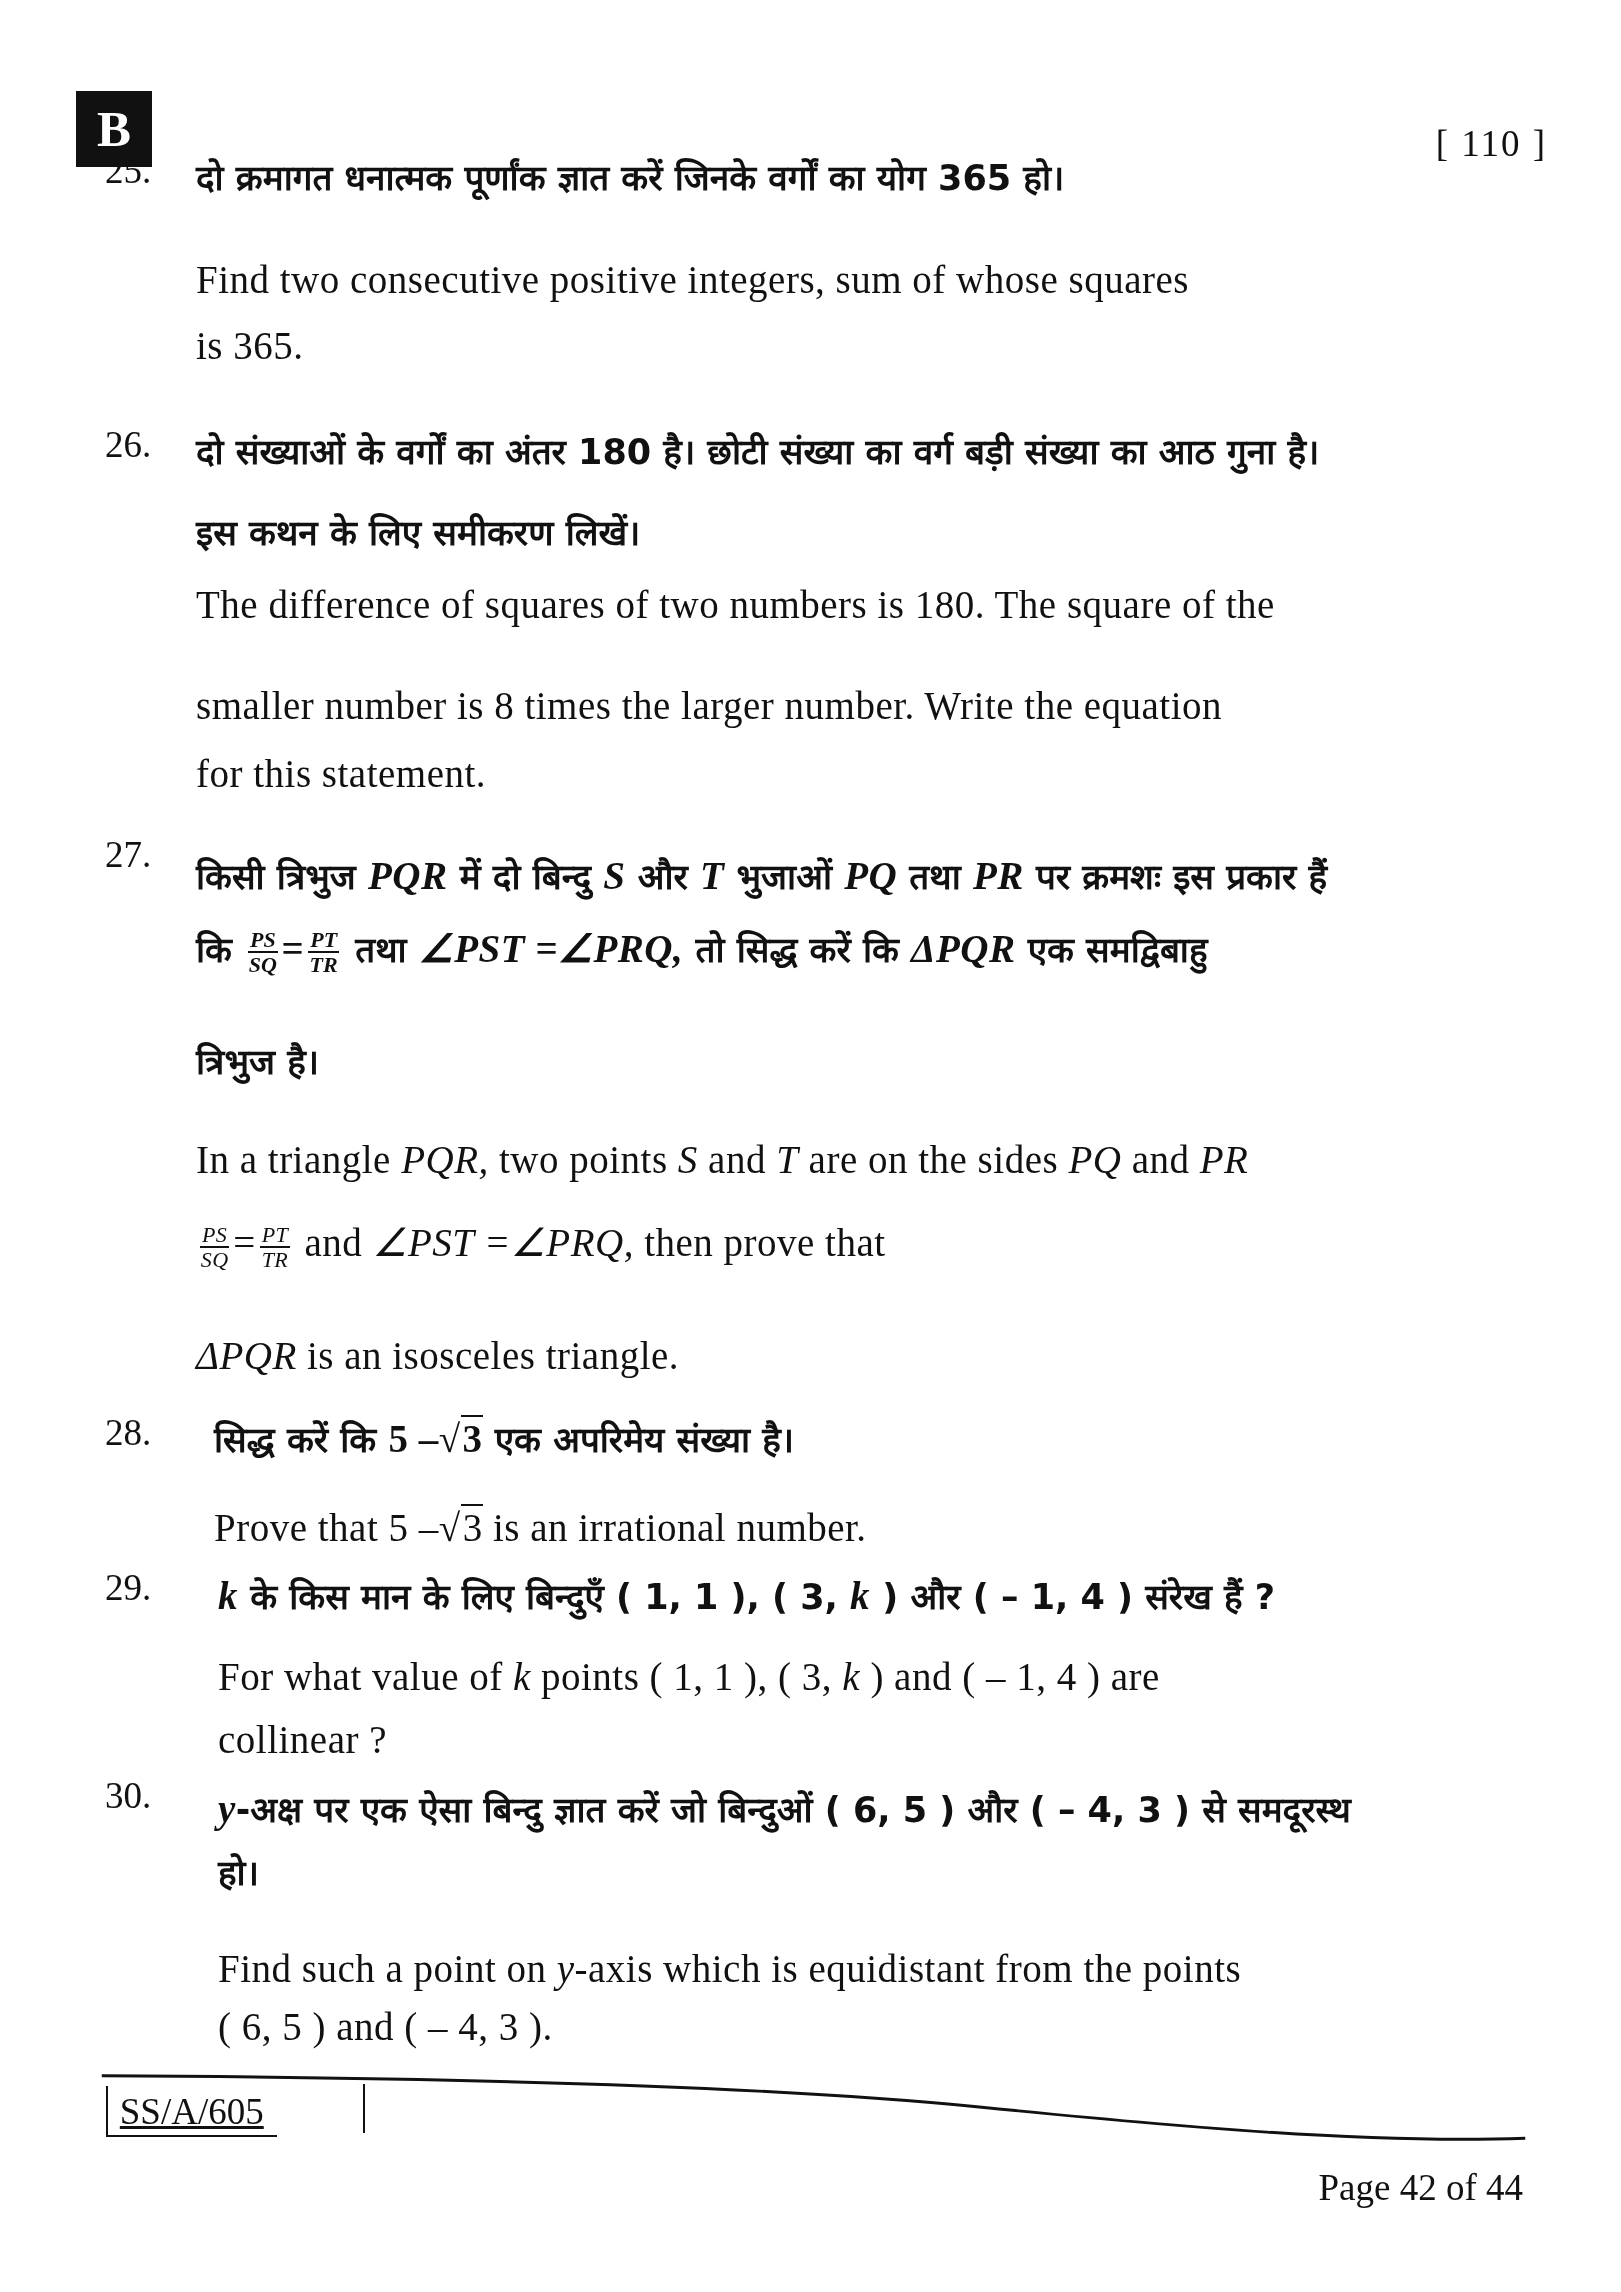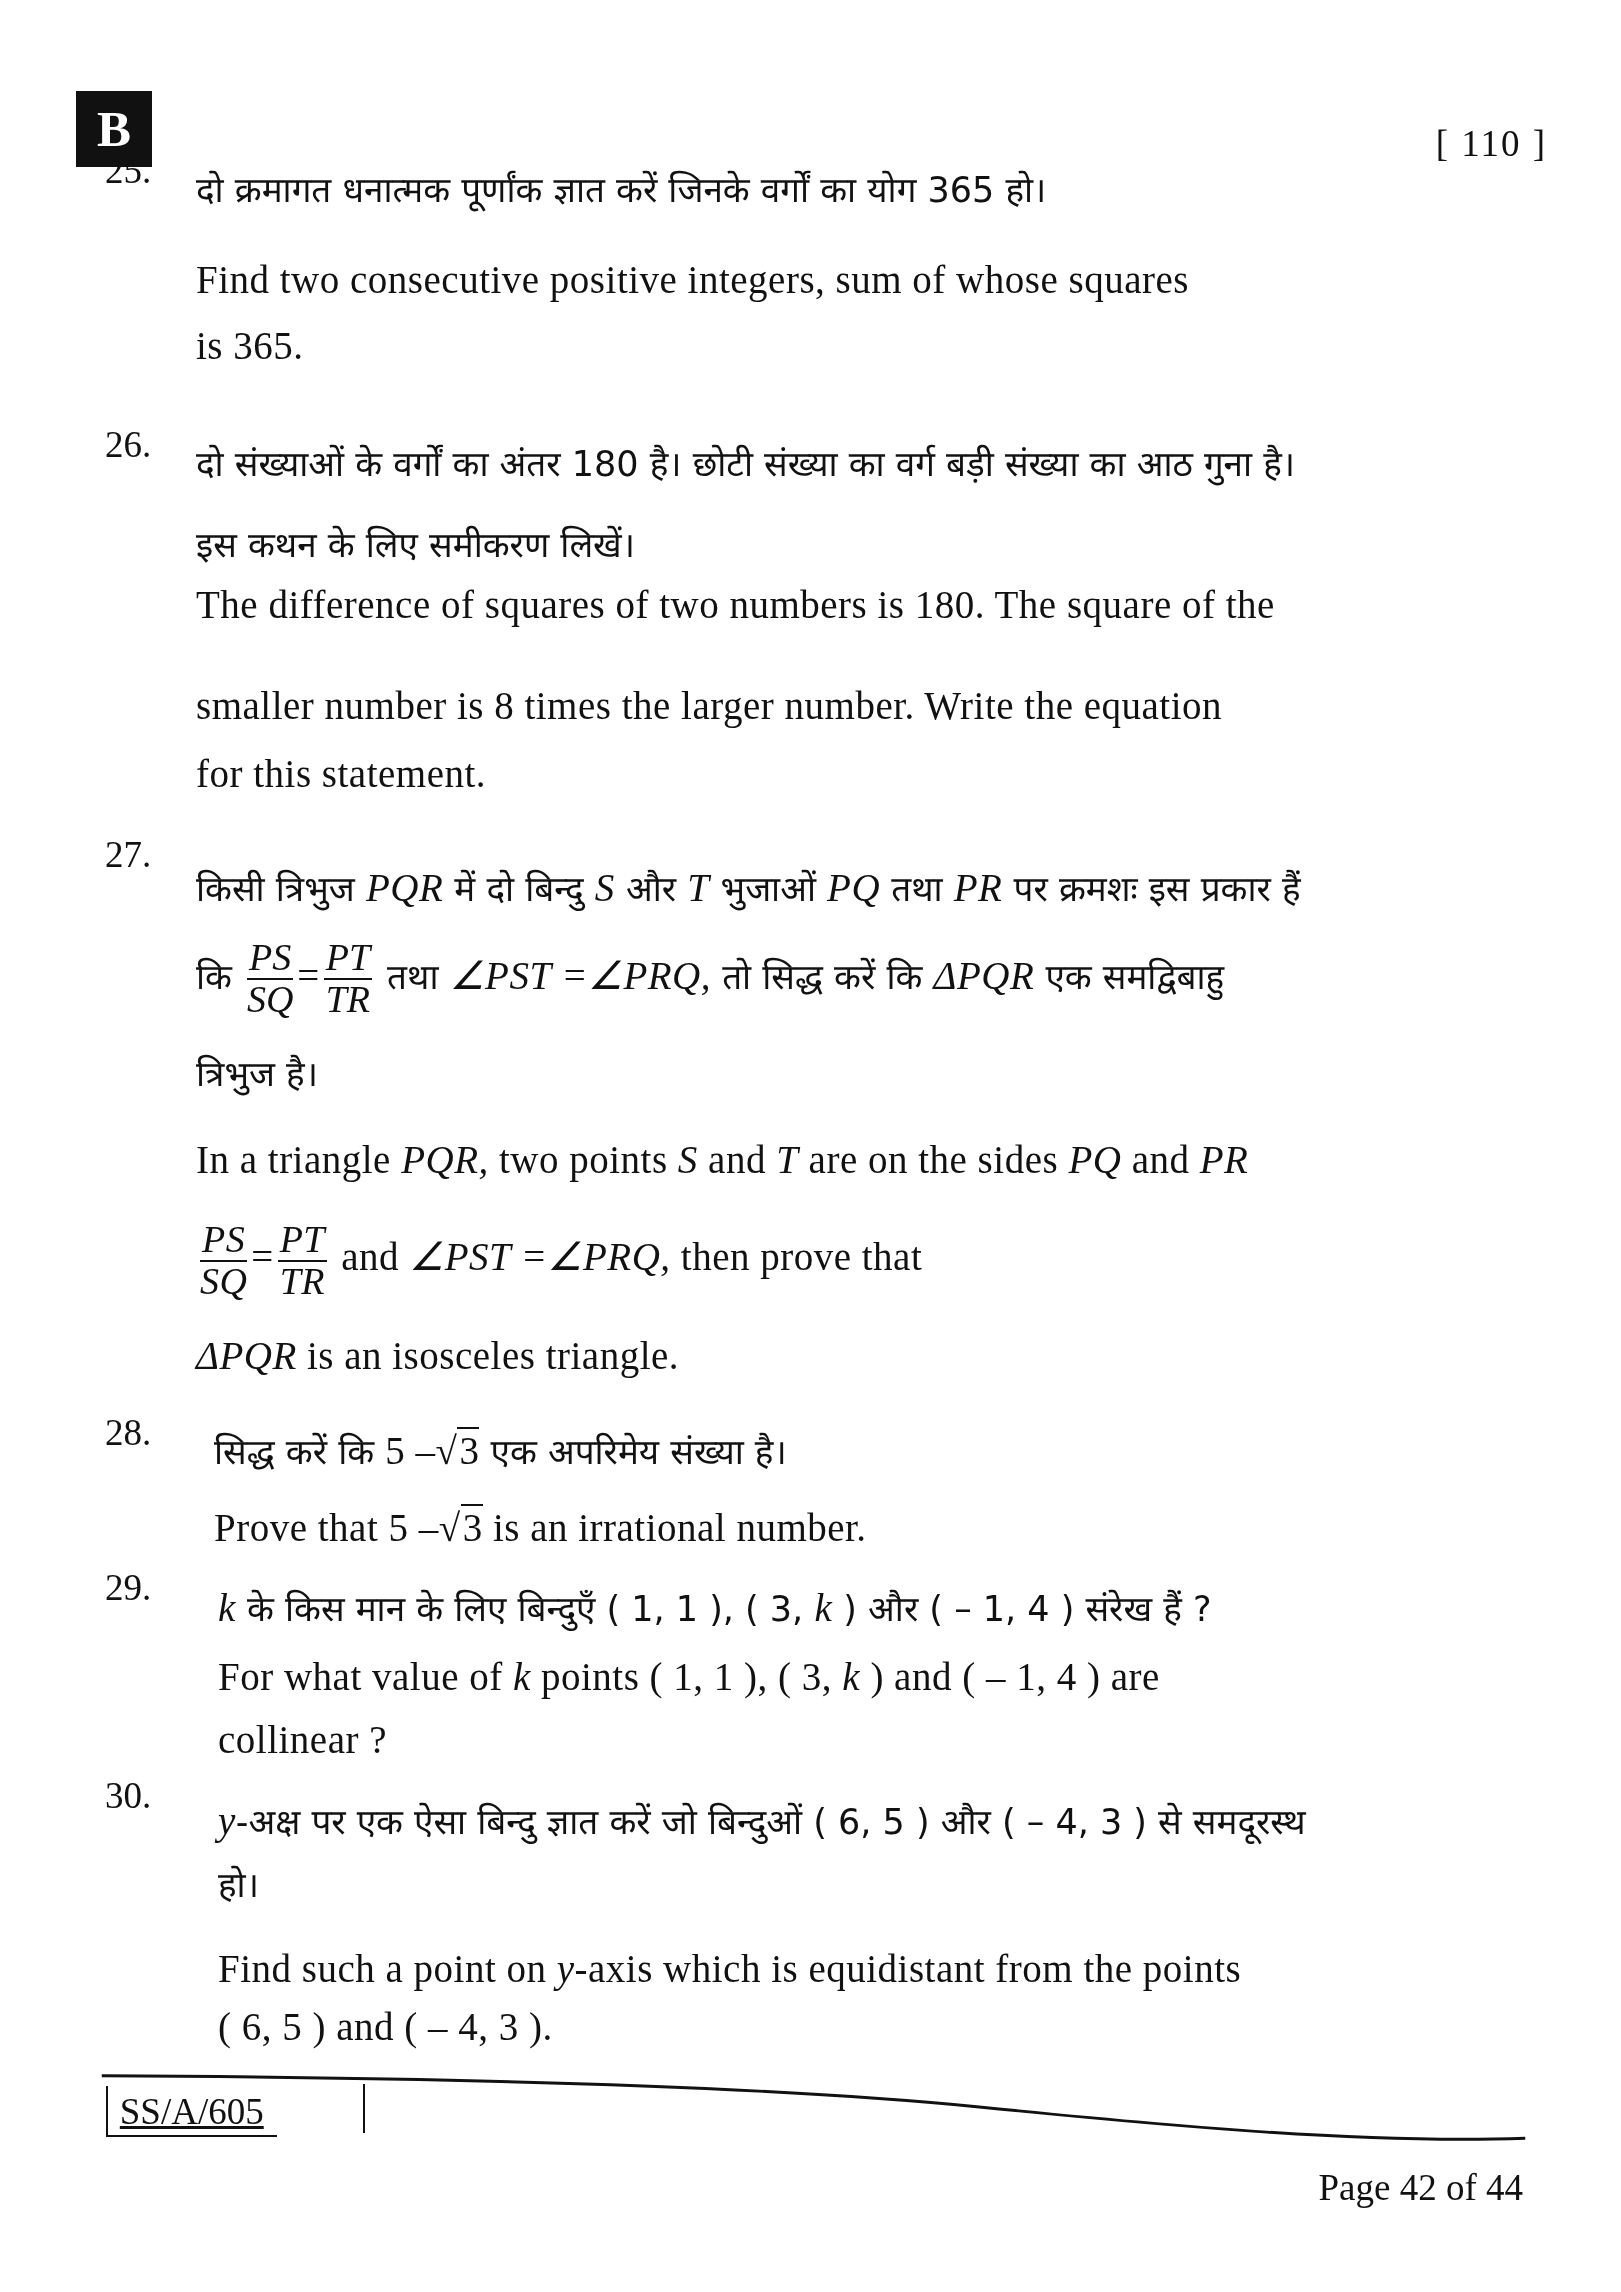--- a/index.html
+++ b/index.html
@@ -16,27 +16,27 @@
     position: absolute; right: 74px; top: 122px; font-family: "Liberation Serif", serif;
     font-size: 37px; letter-spacing: 2px; text-align: center;
   }
   .q { position: absolute; left: 0; width: 1621px; }
   .qnum {
     position: absolute; left: 73px; font-family: "Liberation Serif", serif; font-size: 37px; margin-left: 32px;
   }
   .line {
     position: absolute; left: 196px; right: 78px; font-size: 35px; line-height: 1.2; white-space: nowrap;
   }
-  .hi { font-family: "DejaVu Sans", sans-serif; font-weight: normal; font-size: 35px; margin-top: 12px; }
+  .hi { font-family: "DejaVu Sans", sans-serif; font-weight: bold; font-size: 35px; }
   .en { font-family: "Liberation Serif", serif; font-size: 39px; letter-spacing: 0.5px; }
   .justify { display: flex; justify-content: flex-start; }
   i { font-style: italic; }
   .frac {
     display: inline-flex; flex-direction: column; align-items: center; vertical-align: middle;
-    font-style: italic; font-family: "Liberation Serif", serif; font-size: 38px; line-height: 1.05; margin: 0 3.9px;
+    font-style: italic; font-family: "Liberation Serif", serif; font-size: 22px; line-height: 1.05; margin: 0 3.9px;
   }
   .frac .num { border-bottom: 2px solid #111; padding: 0 2px; }
   .sqrt { border-top: 2px solid #111; padding-left: 2px; }
   .footer-code {
     position: absolute; left: 106px; top: 2086px; padding: 3.9px 13.7px 2px 11.8px;
     border-left: 2px solid #111; border-bottom: 2px solid #111;
     font-family: "Liberation Serif", serif; font-size: 37px; text-decoration: underline;
   }
   .footer-sep { position: absolute; left: 363px; top: 2084px; width: 2px; height: 49px; background:#111; }
   .footer-curve { position: absolute; left: 98px; top: 2068px; }

